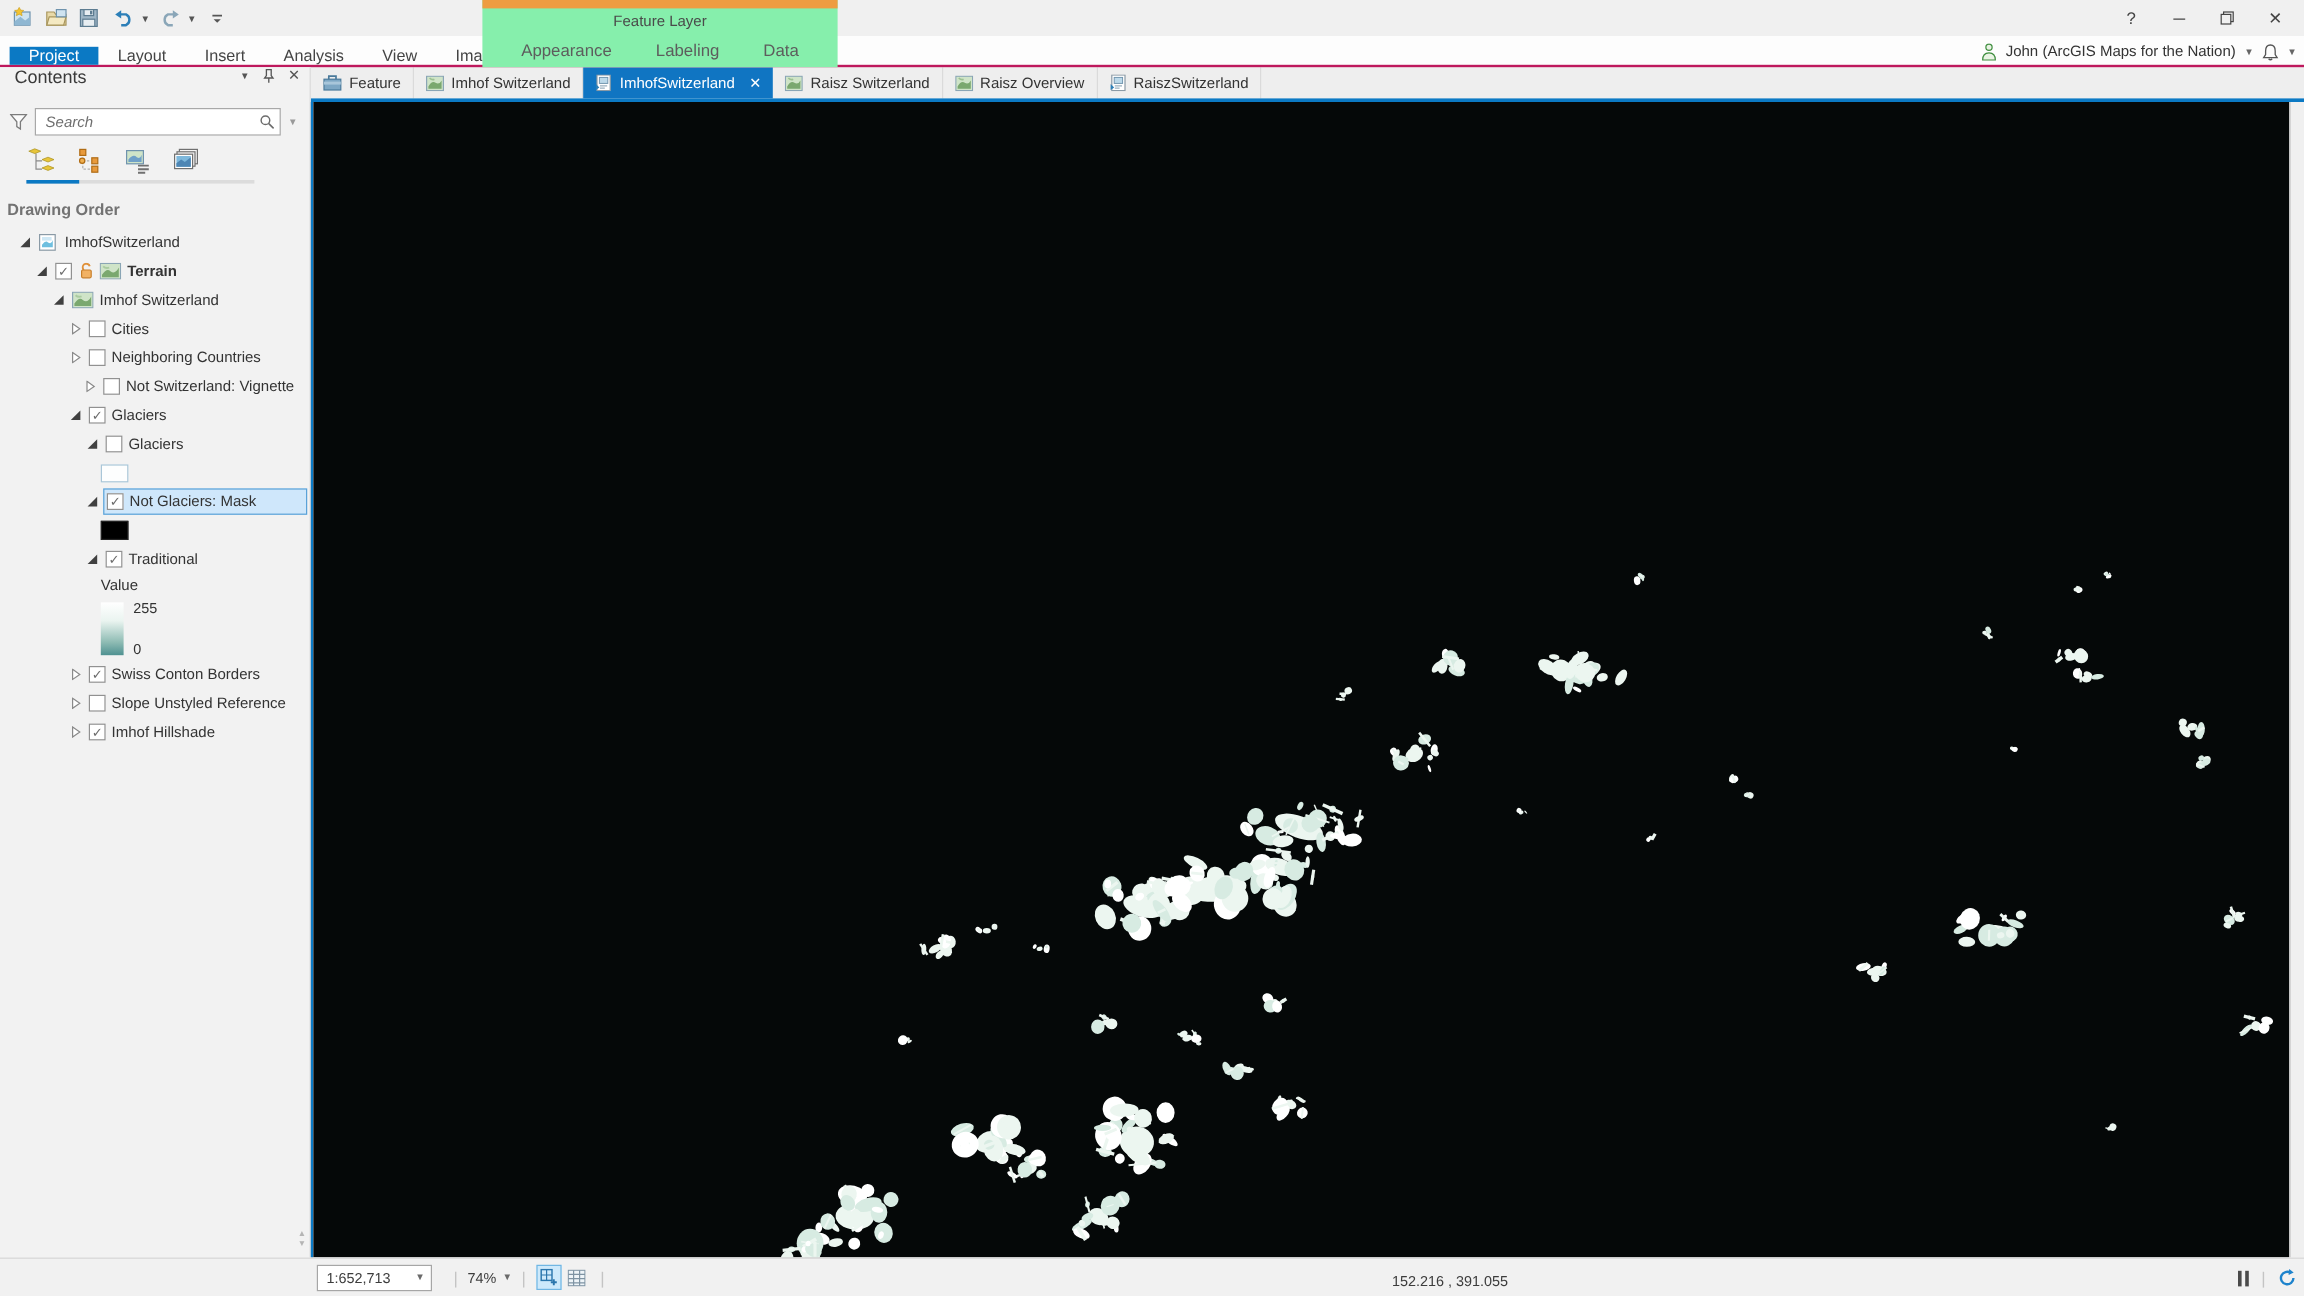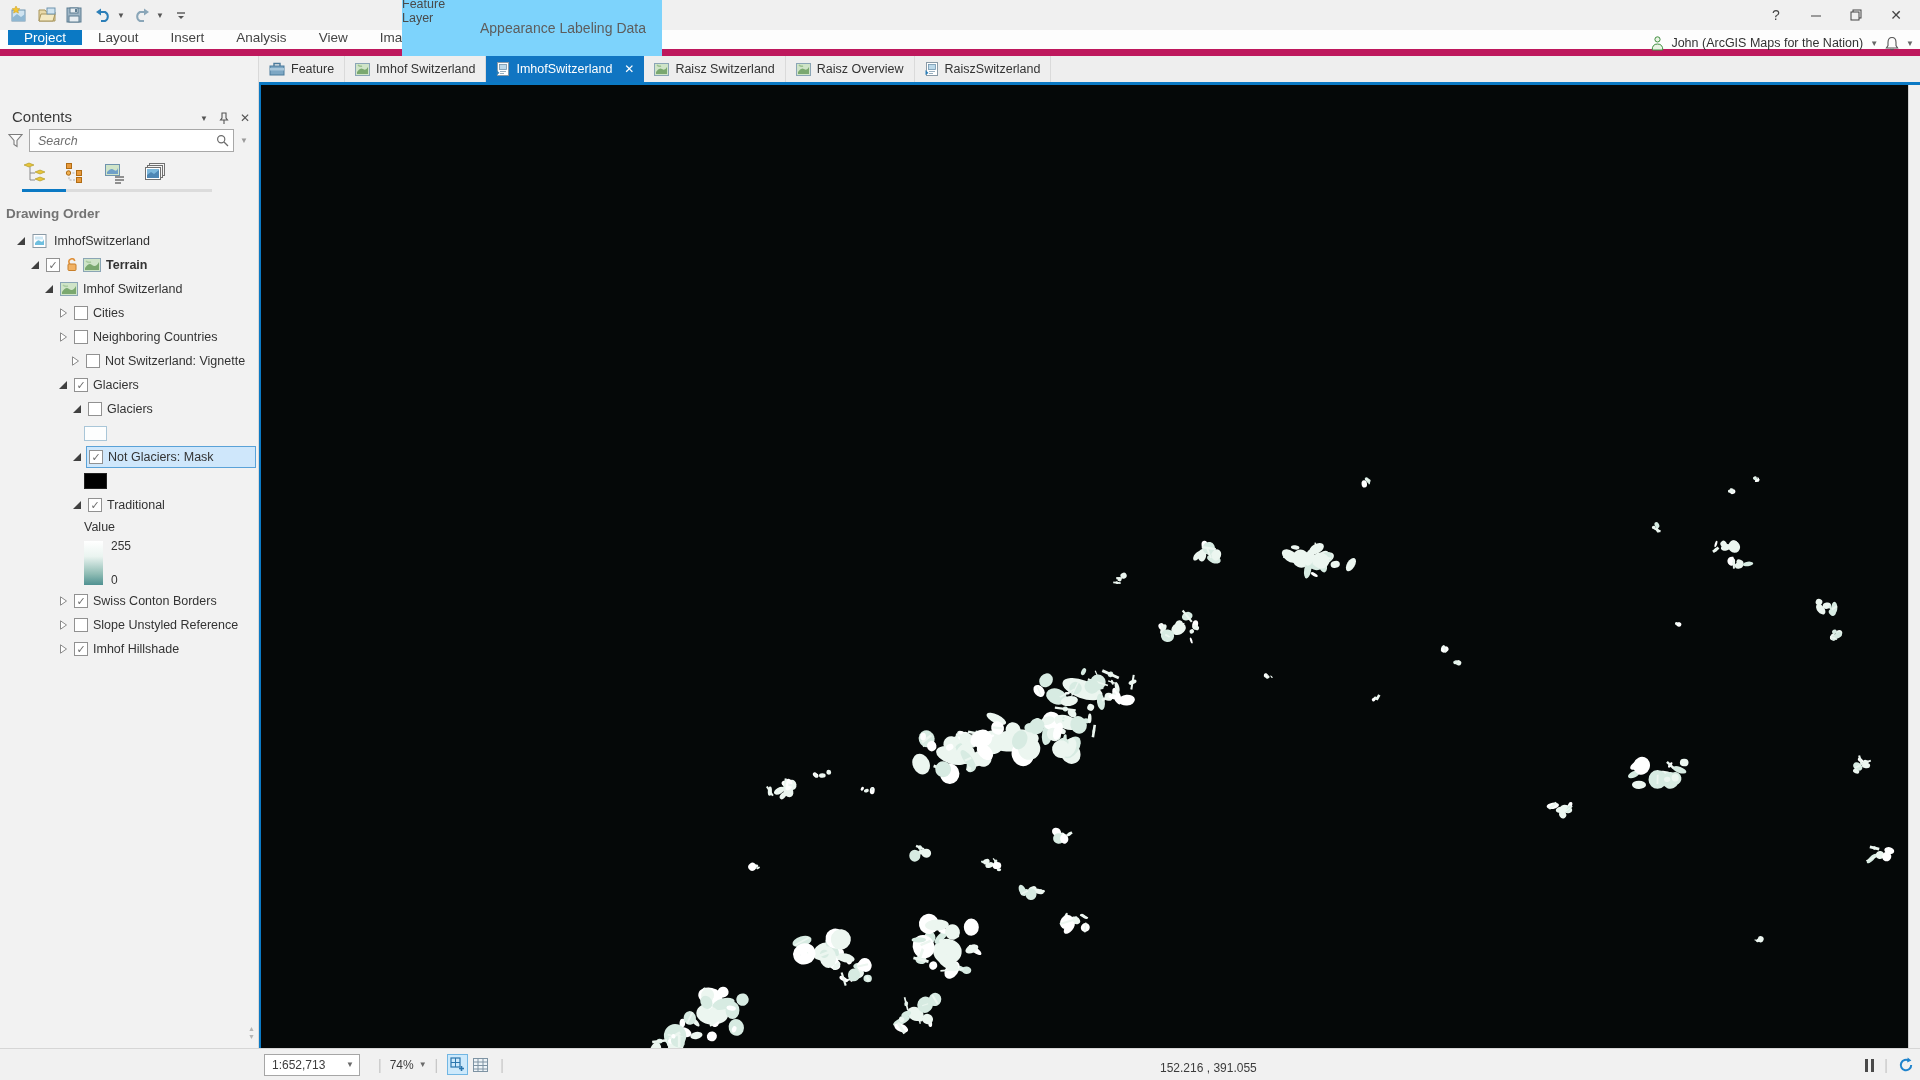--- a/index.html
+++ b/index.html
@@ -10,40 +10,40 @@
   
   .titlebar { position:relative; height:30px; background:#f0f0f0; display:flex; align-items:center; }
   .qat { display:flex; align-items:center; gap:6px; padding-left:8px; z-index:3; }
   .qat .qbtn { width:22px; height:22px; display:flex; align-items:center; justify-content:center; }
   .qat .caret { font-size:8px; color:#555; margin-left:-3px; }
   .win-title { position:absolute; left:0; right:0; text-align:center; font-size:13px; color:#3b3b3b; z-index:1; }
   .win-controls { position:absolute; right:4px; top:0; height:30px; display:flex; align-items:center; z-index:4; }
   .win-controls .wbtn { width:40px; height:28px; display:flex; align-items:center; justify-content:center; color:#444; font-size:14px; }
 
   
-  .contextual { position:absolute; left:402px; top:0; width:260px; height:56px; background:#7dd3fc; z-index:2; display:flex; flex-direction:row; }
+  .contextual { position:absolute; left:402px; top:0; width:296px; height:56px; background:#86efac; z-index:2; display:flex; flex-direction:column; }
   .ctx-strip { height:7px; background:#ee9c41; }
   .ctx-label { height:21px; display:flex; align-items:center; justify-content:center; font-size:12.5px; color:#4a4a4a; }
   .ctx-tabs { flex:1; display:flex; align-items:center; justify-content:space-around; padding:0 14px; }
   .ctx-tab { font-size:14px; color:#5d5d5d; padding:3px 2px; }
 
   
-  .ribbonrow { position:relative; height:26px; background:#fdfdfd; border-bottom:7px solid #be185d; display:flex; align-items:flex-start; }
+  .ribbonrow { position:relative; height:26px; background:#fdfdfd; border-bottom:2px solid #be185d; display:flex; align-items:flex-end; }
   .rtabs { display:flex; align-items:stretch; padding-left:8px; }
   .rtab { padding:0 16px; display:flex; align-items:center; font-size:13.5px; color:#444; }
   .rtab.active { background:#0b79c4; color:#fff; }
   .account { position:absolute; right:6px; top:0; height:26px; display:flex; align-items:center; gap:7px; font-size:12.5px; color:#333; }
   .account .caret { font-size:8px; color:#666; }
 
   
   .main { flex:1; display:flex; min-height:0; }
 
   
   .contents { width:259px; background:#f2f2f2; border-right:1px solid #d9d9d9; display:flex; flex-direction:column; position:relative; }
-  .c-head { height:30px; display:flex; align-items:flex-end; padding:0 8px 0 12px;margin-top:39px; }
+  .c-head { height:30px; display:flex; align-items:flex-start; padding:0 8px 0 12px; }
   .c-title { font-size:15px; color:#3a3a3a; flex:1; }
   .c-hicons { display:flex; align-items:center; gap:10px; color:#555; }
   .c-search-row { display:flex; align-items:center; padding:4px 10px 2px 8px; gap:6px; }
   .funnel { flex:none; }
   .searchbox { flex:1; height:23px; background:#fff; border:1px solid #a8a8a8; display:flex; align-items:center; padding:0 4px 0 8px; }
   .searchbox input { border:none; outline:none; flex:1; font-size:12.5px; font-family:"Liberation Sans",sans-serif; background:transparent; }
   .searchbox input::placeholder { font-style:italic; color:#6e6e6e; }
   .search-caret { font-size:8px; color:#9a9a9a; }
   .c-toolbar { display:flex; align-items:flex-end; gap:14px; padding:6px 0 0 22px; }
   .c-tool { width:26px; height:26px; display:flex; align-items:center; justify-content:center; }

